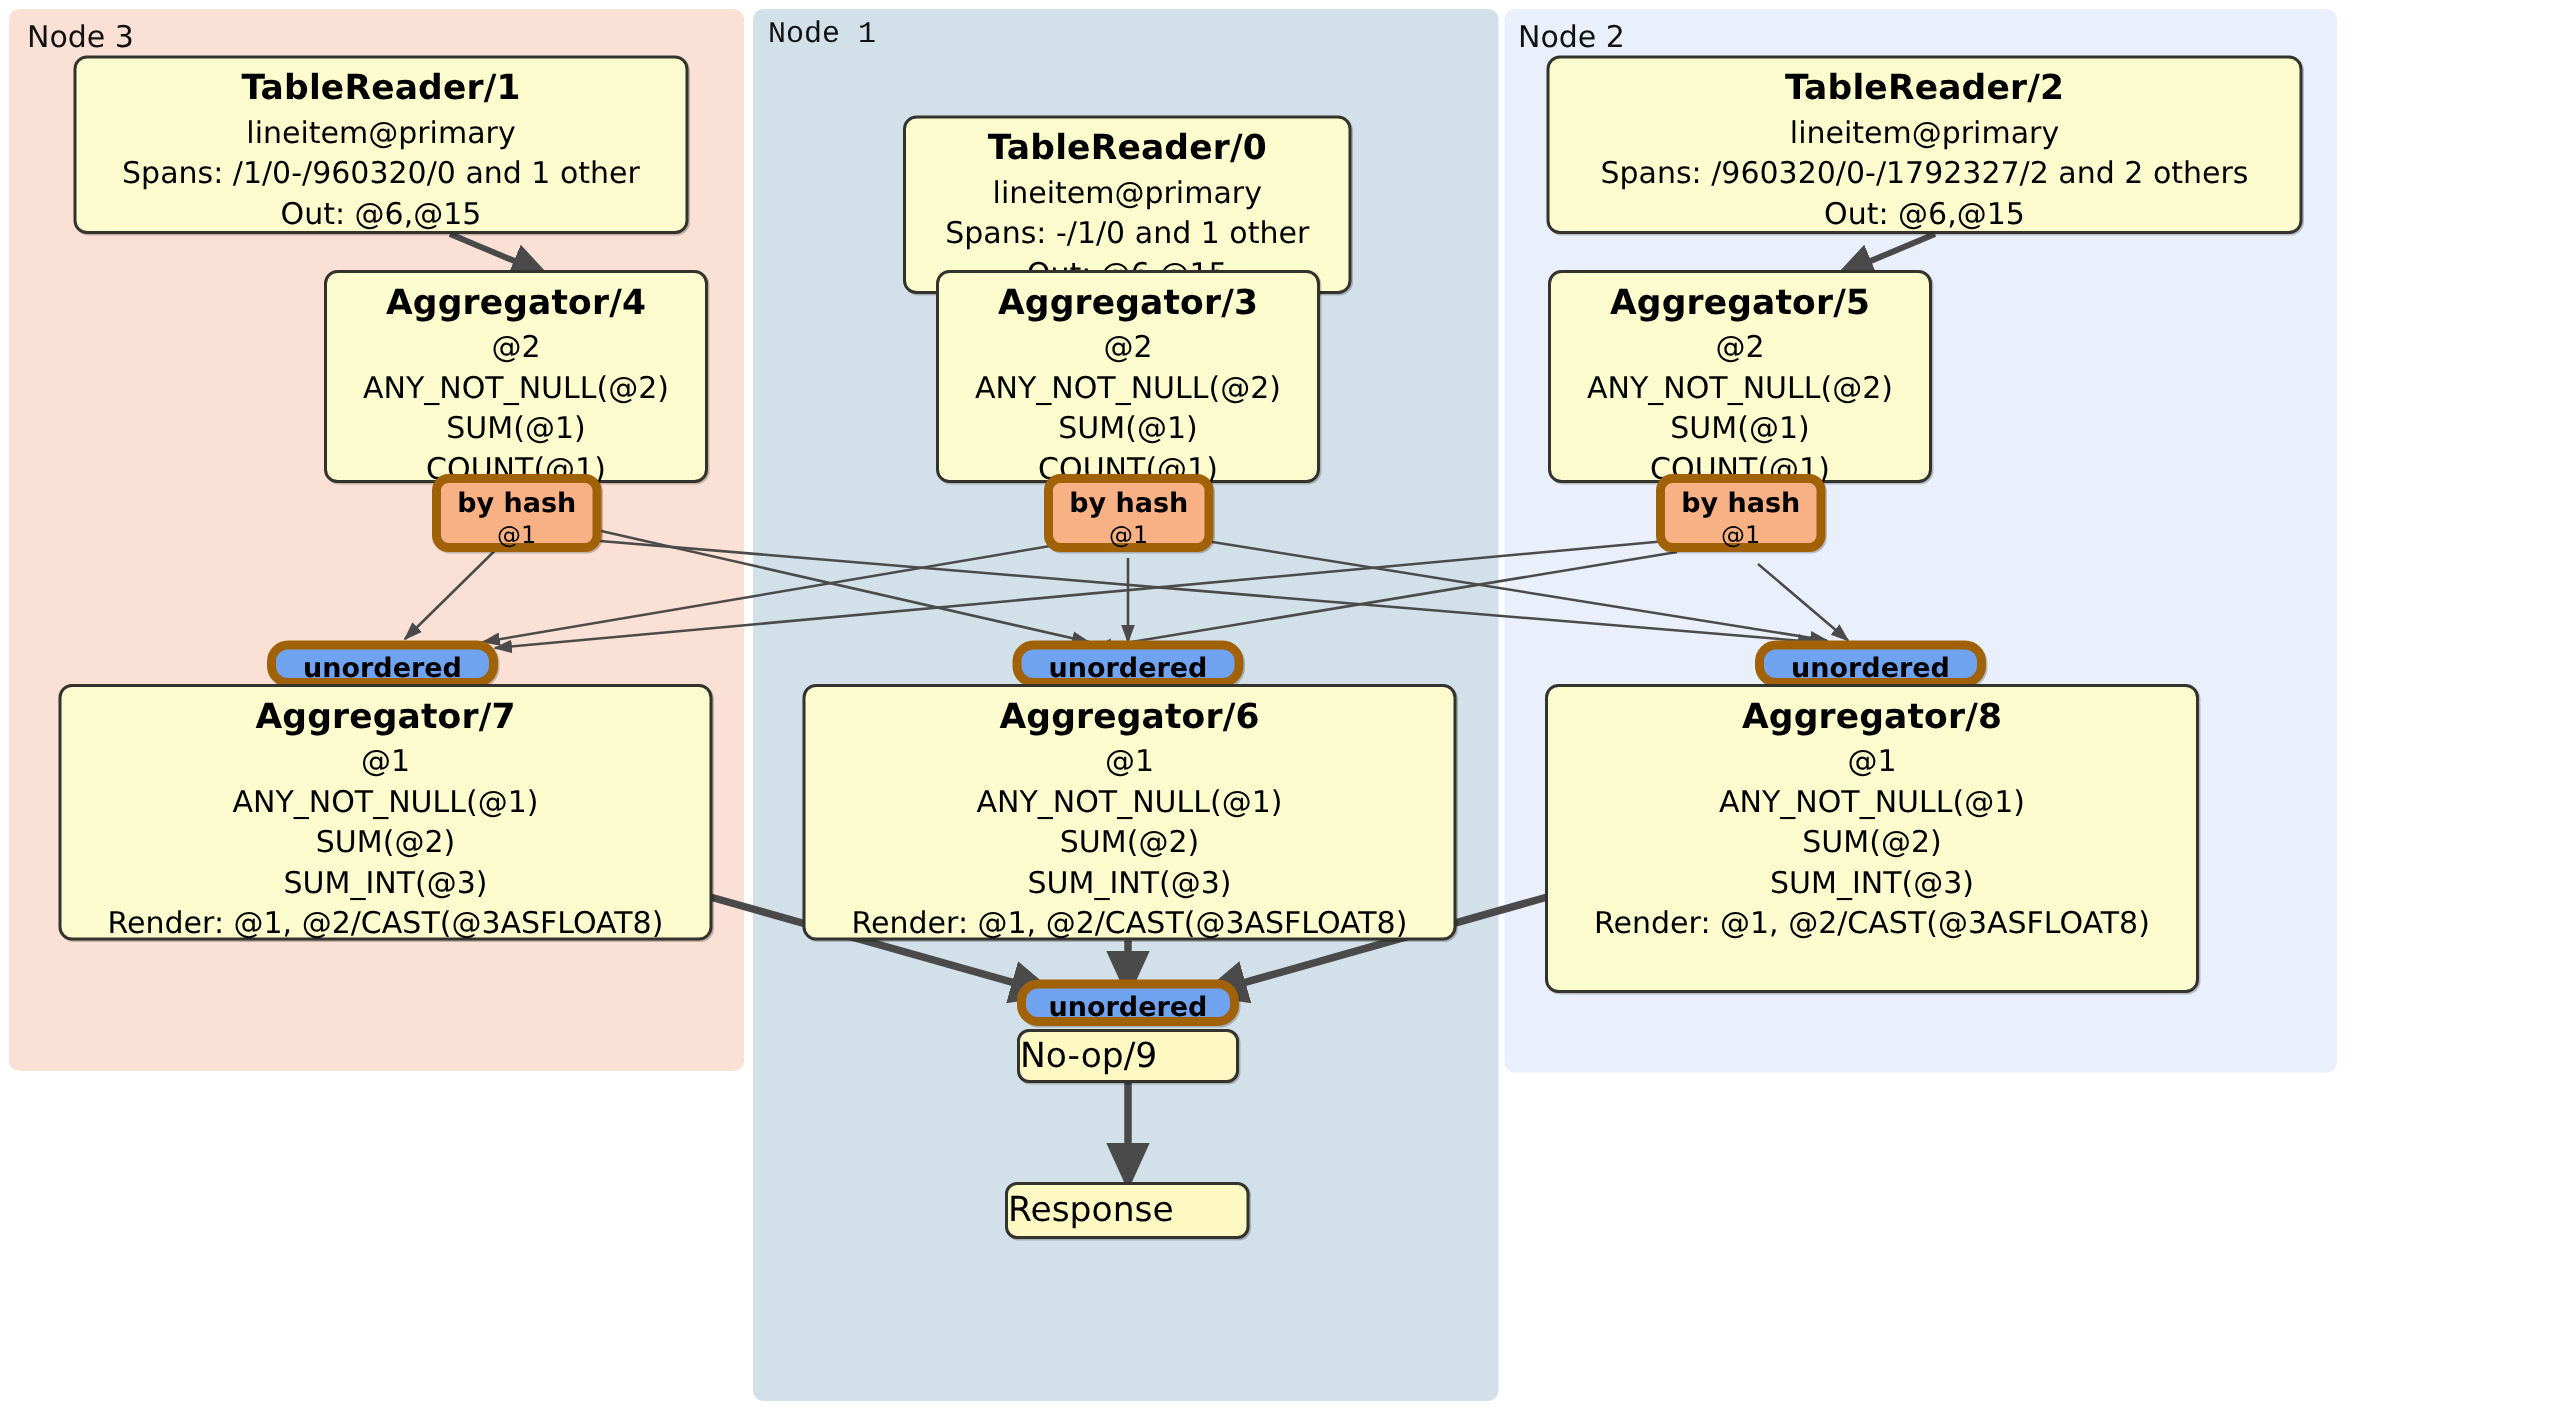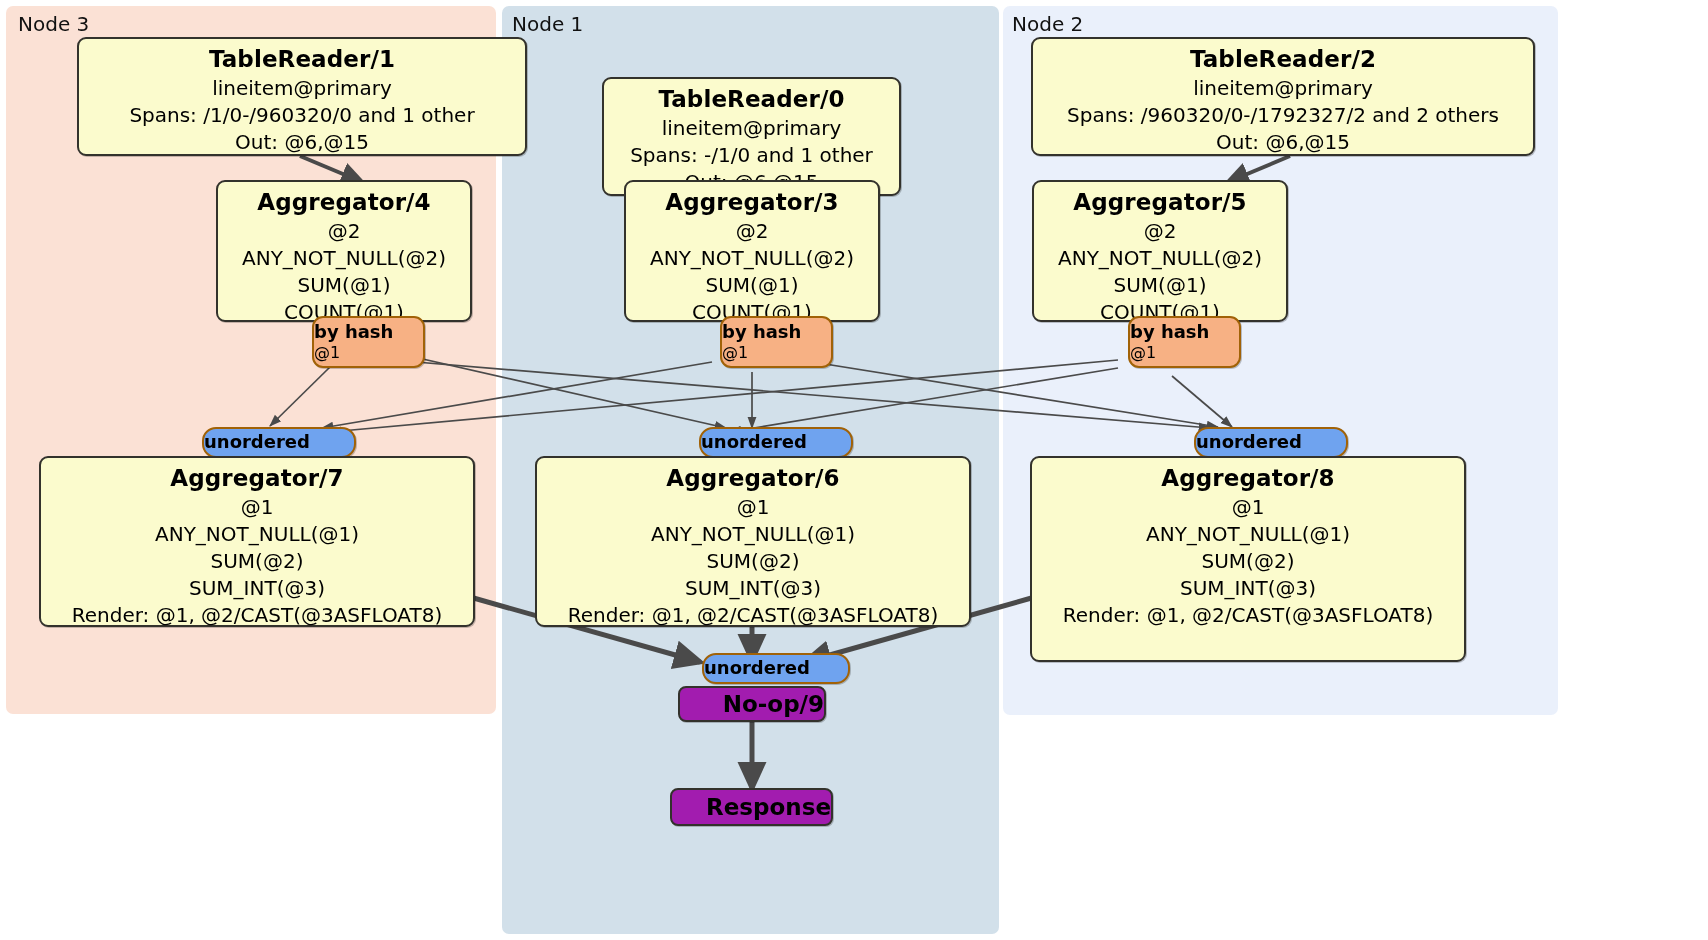--- a/index.html
+++ b/index.html
@@ -52,25 +52,25 @@
     display: block;
     letter-spacing: 0.1px;
   }
   .proc-line {
     display: block;
     white-space: nowrap;
   }
   .badge {
     position: absolute;
     box-sizing: border-box;
-    border: 2px solid #a16207;
+    border: 6px solid #a16207;
+    text-align: center;
     color: #000;
     font-weight: bold;
     white-space: nowrap;
-    margin-left: 24px;
   }
   .badge-hash {
     background: #f7b184;
     border-radius: 11px;
     font-size: 18px;
     line-height: 23px;
     padding-top: 2px;
     box-shadow: 1px 1px 0 rgba(0,0,0,0.22);
   }
   .badge-hash .sub {
@@ -81,26 +81,26 @@
   }
   .badge-unordered {
     background: #6fa3ef;
     border-radius: 14px;
     font-size: 18px;
     line-height: 26px;
     box-shadow: 1px 1px 0 rgba(0,0,0,0.22);
   }
   .small-box {
     position: absolute;
-    background: #a21caf;
+    background: #fef9c3;
     border: 2px solid #33322c;
     border-radius: 8px;
     box-sizing: border-box;
-    text-align: right;
-    font-weight: bold;
+    text-align: left;
+    font-weight: normal;
     font-size: 23px;
     color: #000;
     box-shadow: 1px 1px 0 rgba(0,0,0,0.22);
     white-space: nowrap;
   }
   svg.edges {
     position: absolute;
     left: 0; top: 0;
     width: 1708px;
     height: 940px;
@@ -110,21 +110,21 @@
 </head>
 <body>
 
 <div id="canvas">
 
   <div class="node-panel" style="left:6px; top:6px; width:490px; height:708px; background:#fbe1d5;"></div>
   <div class="node-panel" style="left:502px; top:6px; width:497px; height:928px; background:#d2e0ea;"></div>
   <div class="node-panel" style="left:1003px; top:6px; width:555px; height:709px; background:#eaf0fb;"></div>
 
   <div class="node-label" style="left:18px; top:12px;">Node 3</div>
-  <div class="node-label" style="left:512px; top:12px;">Node 1</div>
+  <div class="node-label" style="left:512px; top:12px;font-family:Liberation Mono, monospace;">Node 1</div>
   <div class="node-label" style="left:1012px; top:12px;">Node 2</div>
 
   <svg class="edges" viewBox="0 0 1708 940">
     <defs>
       <marker id="arrowThick" viewBox="0 0 12 12" refX="9" refY="6" markerWidth="7" markerHeight="7" orient="auto-start-reverse">
         <path d="M 0 1 L 11 6 L 0 11 z" fill="#4a4a4a"></path>
       </marker>
       <marker id="arrowThin" viewBox="0 0 12 12" refX="10" refY="6" markerWidth="8" markerHeight="8" orient="auto-start-reverse">
         <path d="M 0 2 L 11 6 L 0 10 z" fill="#4a4a4a"></path>
       </marker>
@@ -155,21 +155,21 @@
       <path d="M 470 597 L 700 662"></path>
       <path d="M 752 627 L 752 660"></path>
       <path d="M 1035 597 L 805 662"></path>
     </g>
 
     <g stroke="#4a4a4a" stroke-width="5" fill="none" marker-end="url(#arrowThick)">
       <path d="M 752 722 L 752 788"></path>
     </g>
   </svg>
 
-  <div class="proc-box" style="left:77px; top:37px; width:450px; height:119px;text-align:center;">
+  <div class="proc-box" style="left:49px; top:37px; width:410px; height:119px;text-align:center;">
     <span class="proc-title">TableReader/1</span>
     <span class="proc-line">lineitem@primary</span>
     <span class="proc-line">Spans: /1/0-/960320/0 and 1 other</span>
     <span class="proc-line">Out: @6,@15</span>
   </div>
 
   <div class="proc-box" style="left:602px; top:37px; width:299px; height:119px;margin-top:40px;">
     <span class="proc-title">TableReader/0</span>
     <span class="proc-line">lineitem@primary</span>
     <span class="proc-line">Spans: -/1/0 and 1 other</span>

